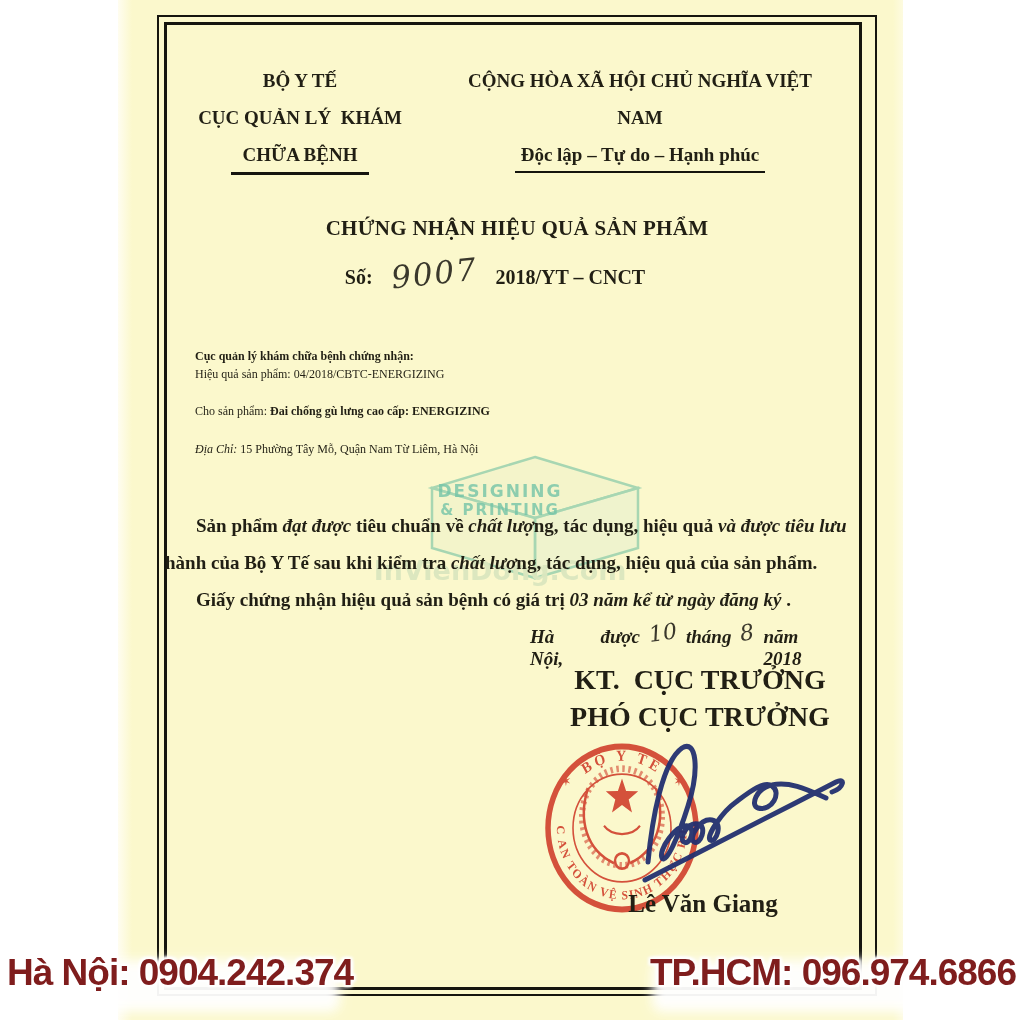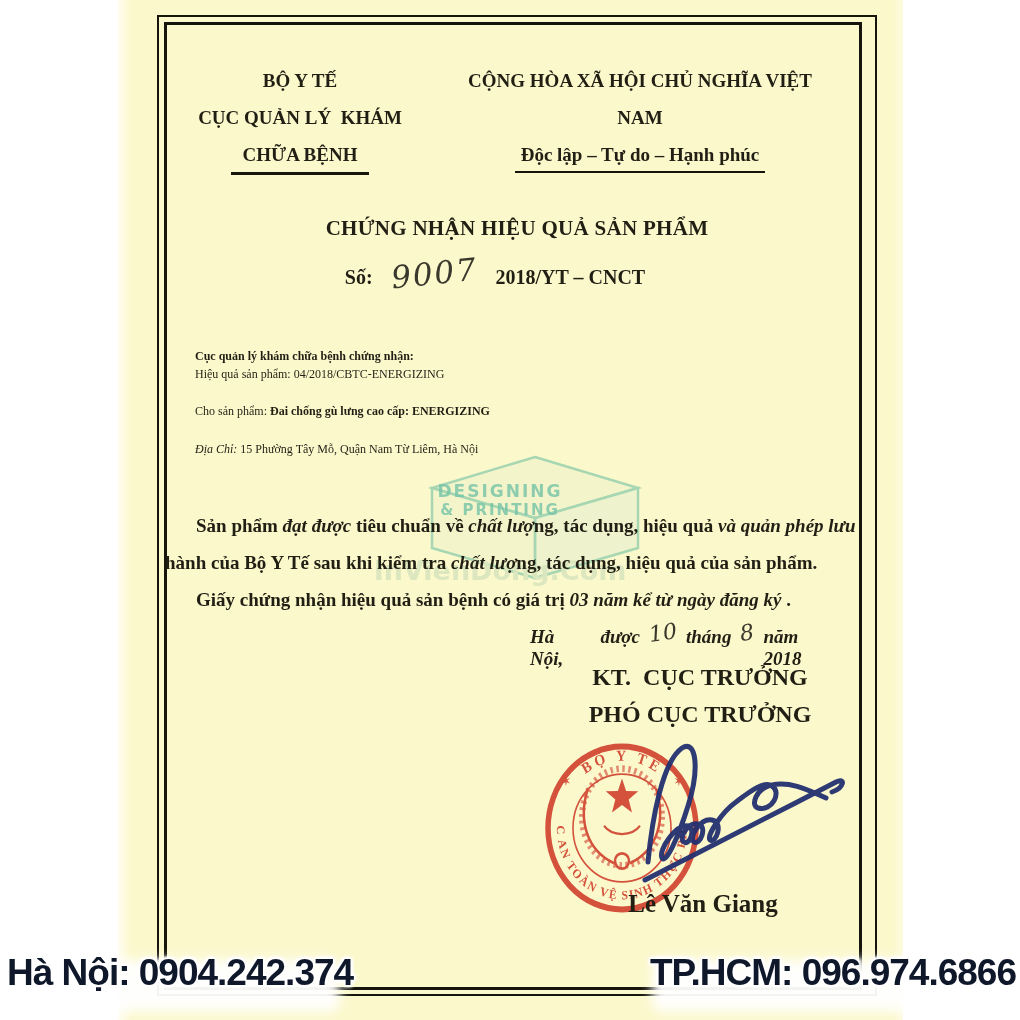--- a/index.html
+++ b/index.html
@@ -20,28 +20,28 @@
   .u-thin{display:inline-block;padding:0 6px 5px;border-bottom:2px solid #15150e;line-height:22px;}
   .title-row{left:157px;top:216px;width:720px;text-align:center;font-size:21px;font-weight:bold;letter-spacing:.3px;}
   .num-row{left:157px;top:246px;width:720px;display:flex;justify-content:center;align-items:baseline;gap:18px;
            font-size:20px;transform:translateX(-22px);}
   .hw{font-family:"DejaVu Serif",serif;font-style:italic;color:#3a382c;display:inline-block;}
   .hw-big{font-size:31px;transform:rotate(-6deg);letter-spacing:2px;line-height:20px;}
   .hw-sm{font-size:22px;transform:rotate(-8deg);line-height:14px;}
   .bodyline{left:195px;font-size:12px;}
   .para{font-size:19px;font-weight:bold;}
   .date-row{left:530px;top:626px;width:310px;display:flex;justify-content:center;align-items:flex-start;gap:9px;font-size:19px;}
-  .kt{left:550px;width:300px;text-align:center;font-size:24px;font-weight:bold;}
+  .kt{left:550px;width:300px;text-align:center;font-size:28px;font-weight:bold;}
   .signer{left:553px;top:890px;width:300px;text-align:center;font-size:25px;font-weight:bold;z-index:6;}
   .wm-svg{left:405px;top:445px;z-index:1;}
   .stamp-svg{left:520px;top:728px;z-index:5;}
   .content{z-index:3;}
   .glow{position:absolute;background:#ffffff;filter:blur(6px);opacity:.95;z-index:7;border-radius:10px;}
   .phone{position:absolute;top:952px;font-family:"Liberation Sans","DejaVu Sans",sans-serif;
-         font-weight:bold;font-size:37px;letter-spacing:-1px;color:#0f172a;z-index:8;
+         font-weight:bold;font-size:37px;letter-spacing:-1px;color:#7f1d1d;z-index:8;
          text-shadow:0 0 3px #fff,0 0 5px #fff,2px 2px 3px #fff,-2px -2px 3px #fff,2px -2px 3px #fff,-2px 2px 3px #fff;}
   svg{position:absolute;overflow:visible;}
   svg text{font-family:"Liberation Serif","DejaVu Serif",serif;}
   .wm-blk{font-family:"DejaVu Sans","Liberation Sans",sans-serif;font-weight:bold;}
 </style>
 </head>
 <body>
 
 <div class="canvas">
 
@@ -90,21 +90,21 @@
     <span> </span>
     <span class="b">Đai chống gù lưng cao cấp: ENERGIZING</span>
   </div>
   <div class="abs bodyline content" style="top:442px;">
     <span class="i">Địa Chỉ:</span>
     <span> </span>
     <span>15 Phường Tây Mỗ, Quận Nam Từ Liêm, Hà Nội</span>
   </div>
 
   <div class="abs para content" style="left:196px;top:515px;width:670px;">
-    <span>Sản phẩm </span><span class="i">đạt được</span><span> tiêu chuẩn về </span><span class="i">chất lượ</span><span>ng, tác dụng, hiệu quả </span><span class="i">và quản phép lưu</span>
+    <span>Sản phẩm </span><span class="i">đạt được</span><span> tiêu chuẩn về </span><span class="i">chất lượ</span><span>ng, tác dụng, hiệu quả </span><span class="i">và được tiêu lưu</span>
   </div>
   <div class="abs para content" style="left:165px;top:552px;width:700px;">
     <span>hành của Bộ Y Tế sau khi kiểm tra </span><span class="i">chất lượ</span><span>ng, tác dụng, hiệu quả của sản phẩm.</span>
   </div>
   <div class="abs para content" style="left:196px;top:589px;width:670px;">
     <span>Giấy chứng nhận hiệu quả sản bệnh có giá trị </span><span class="i">03 năm kể từ ngày đăng ký</span><span> .</span>
   </div>
 
   <div class="abs date-row content">
     <span class="bi">Hà Nội,</span>

